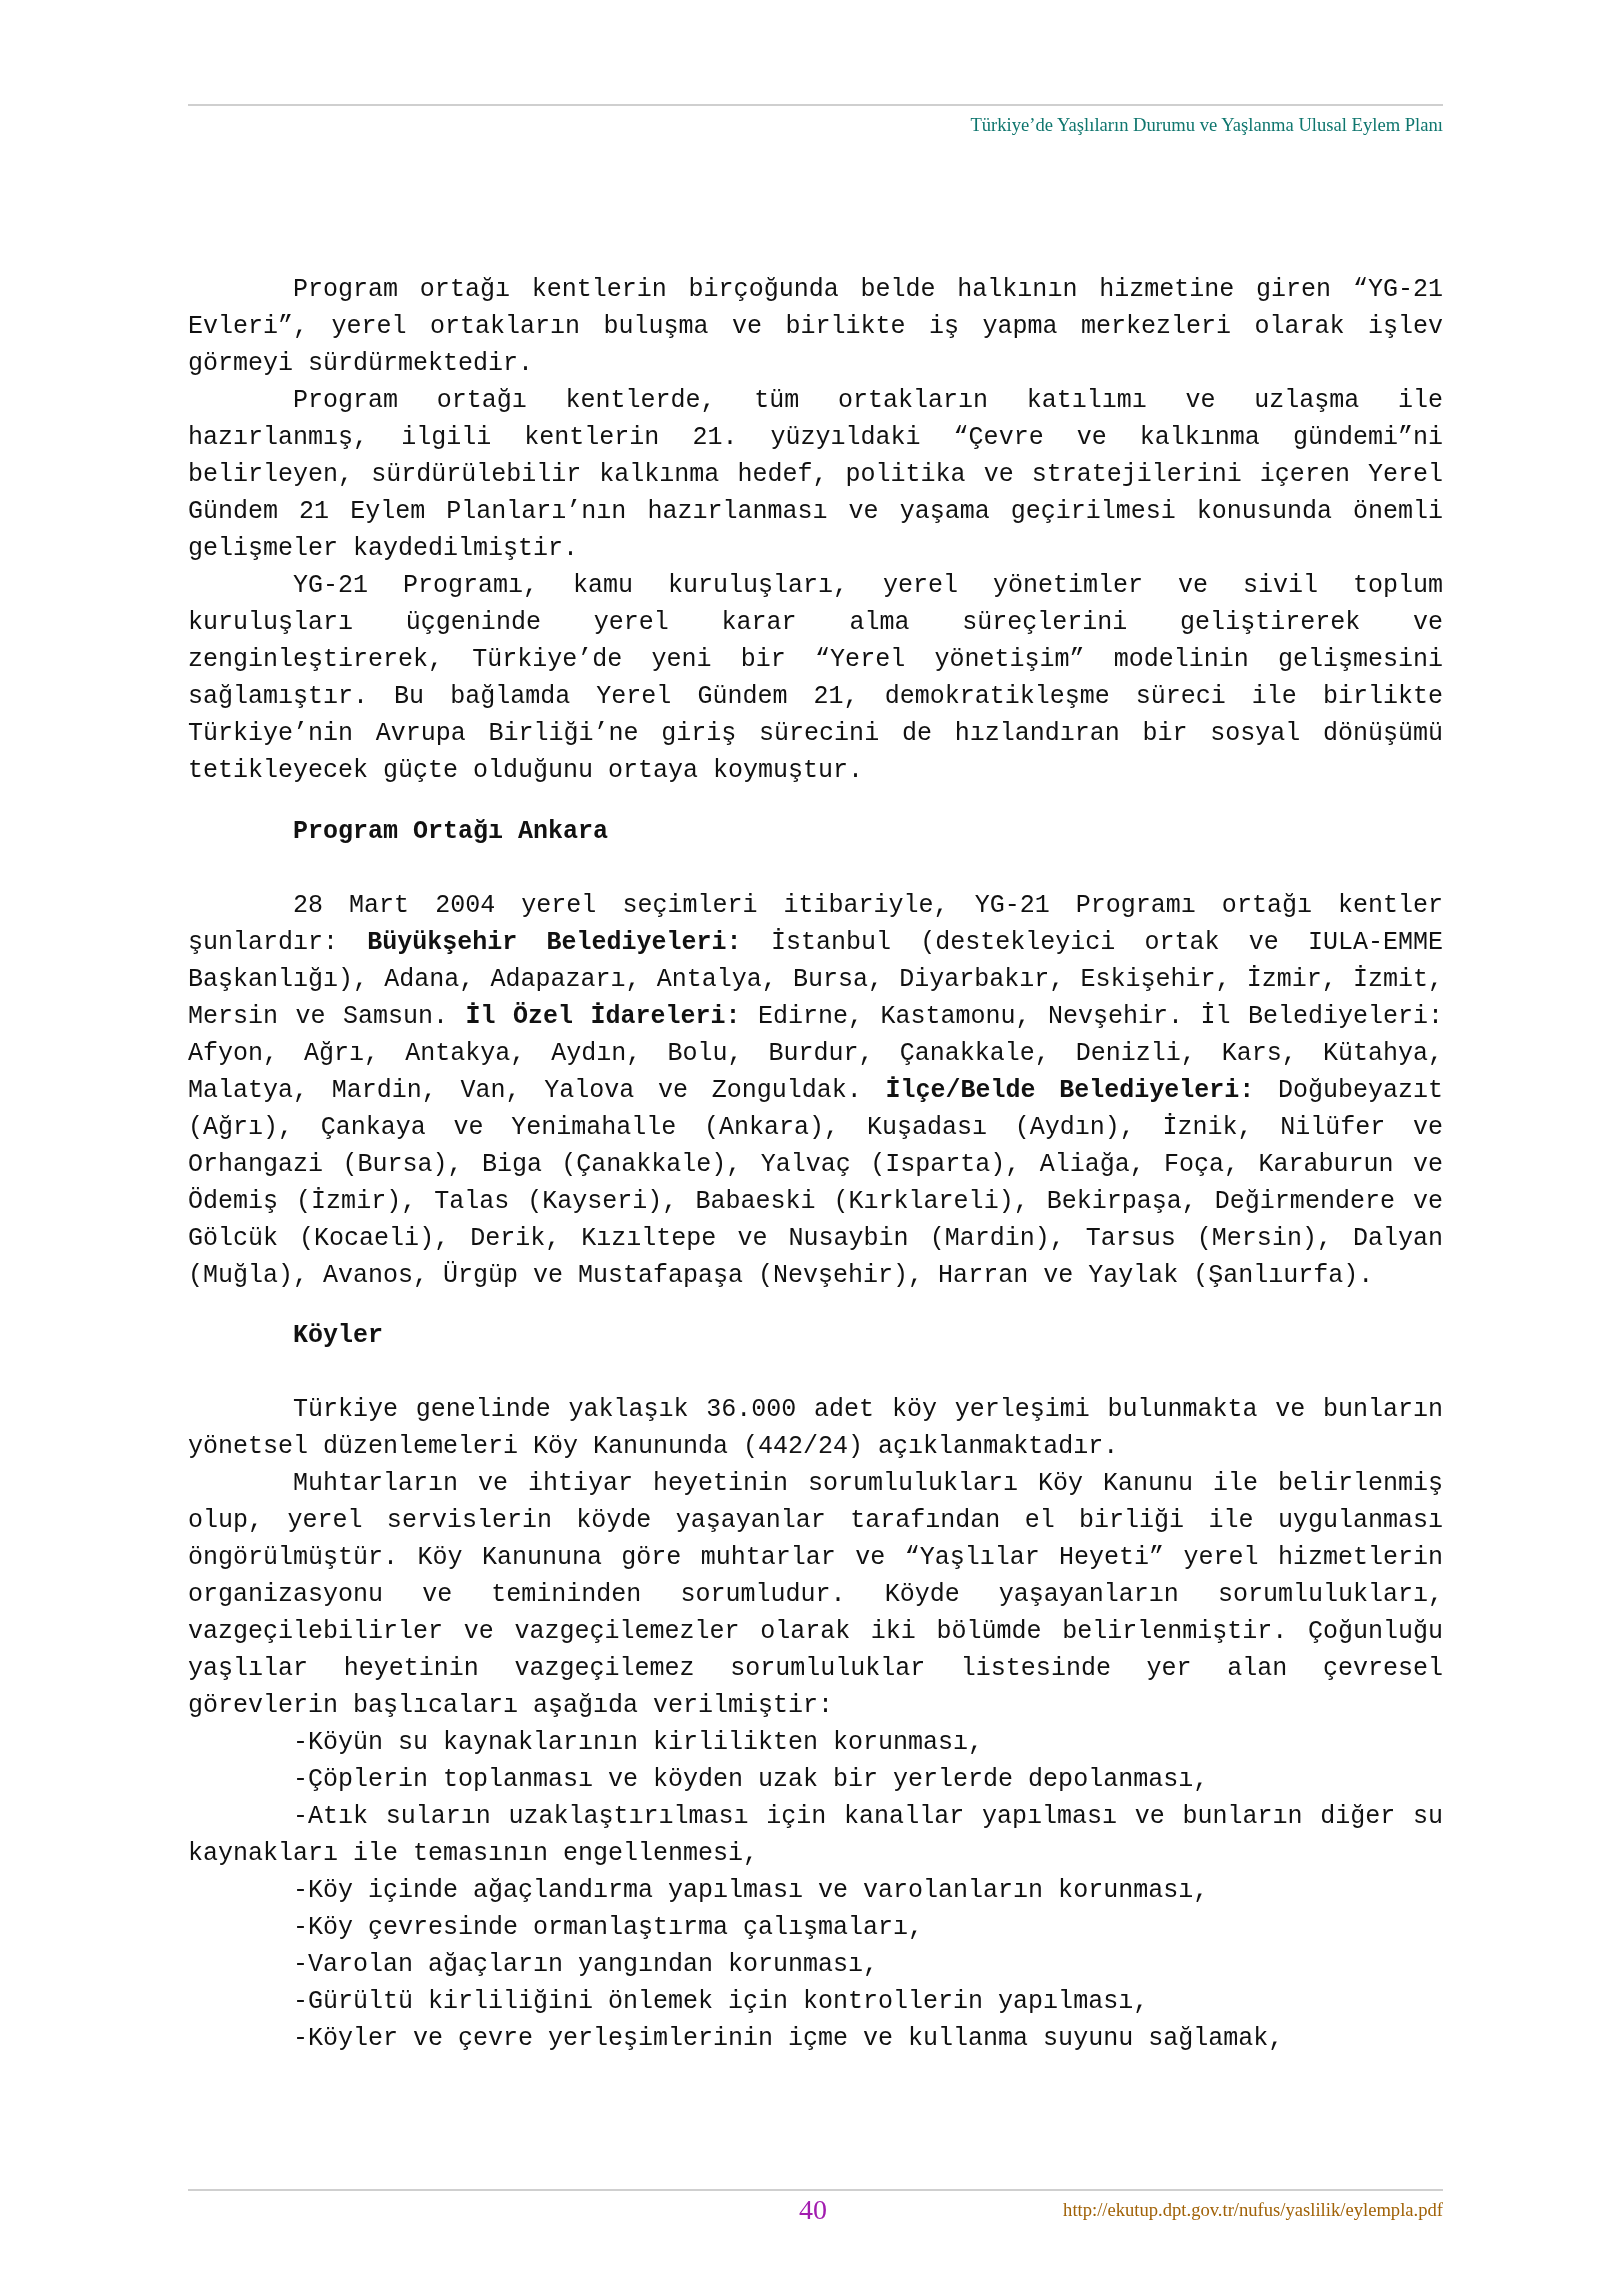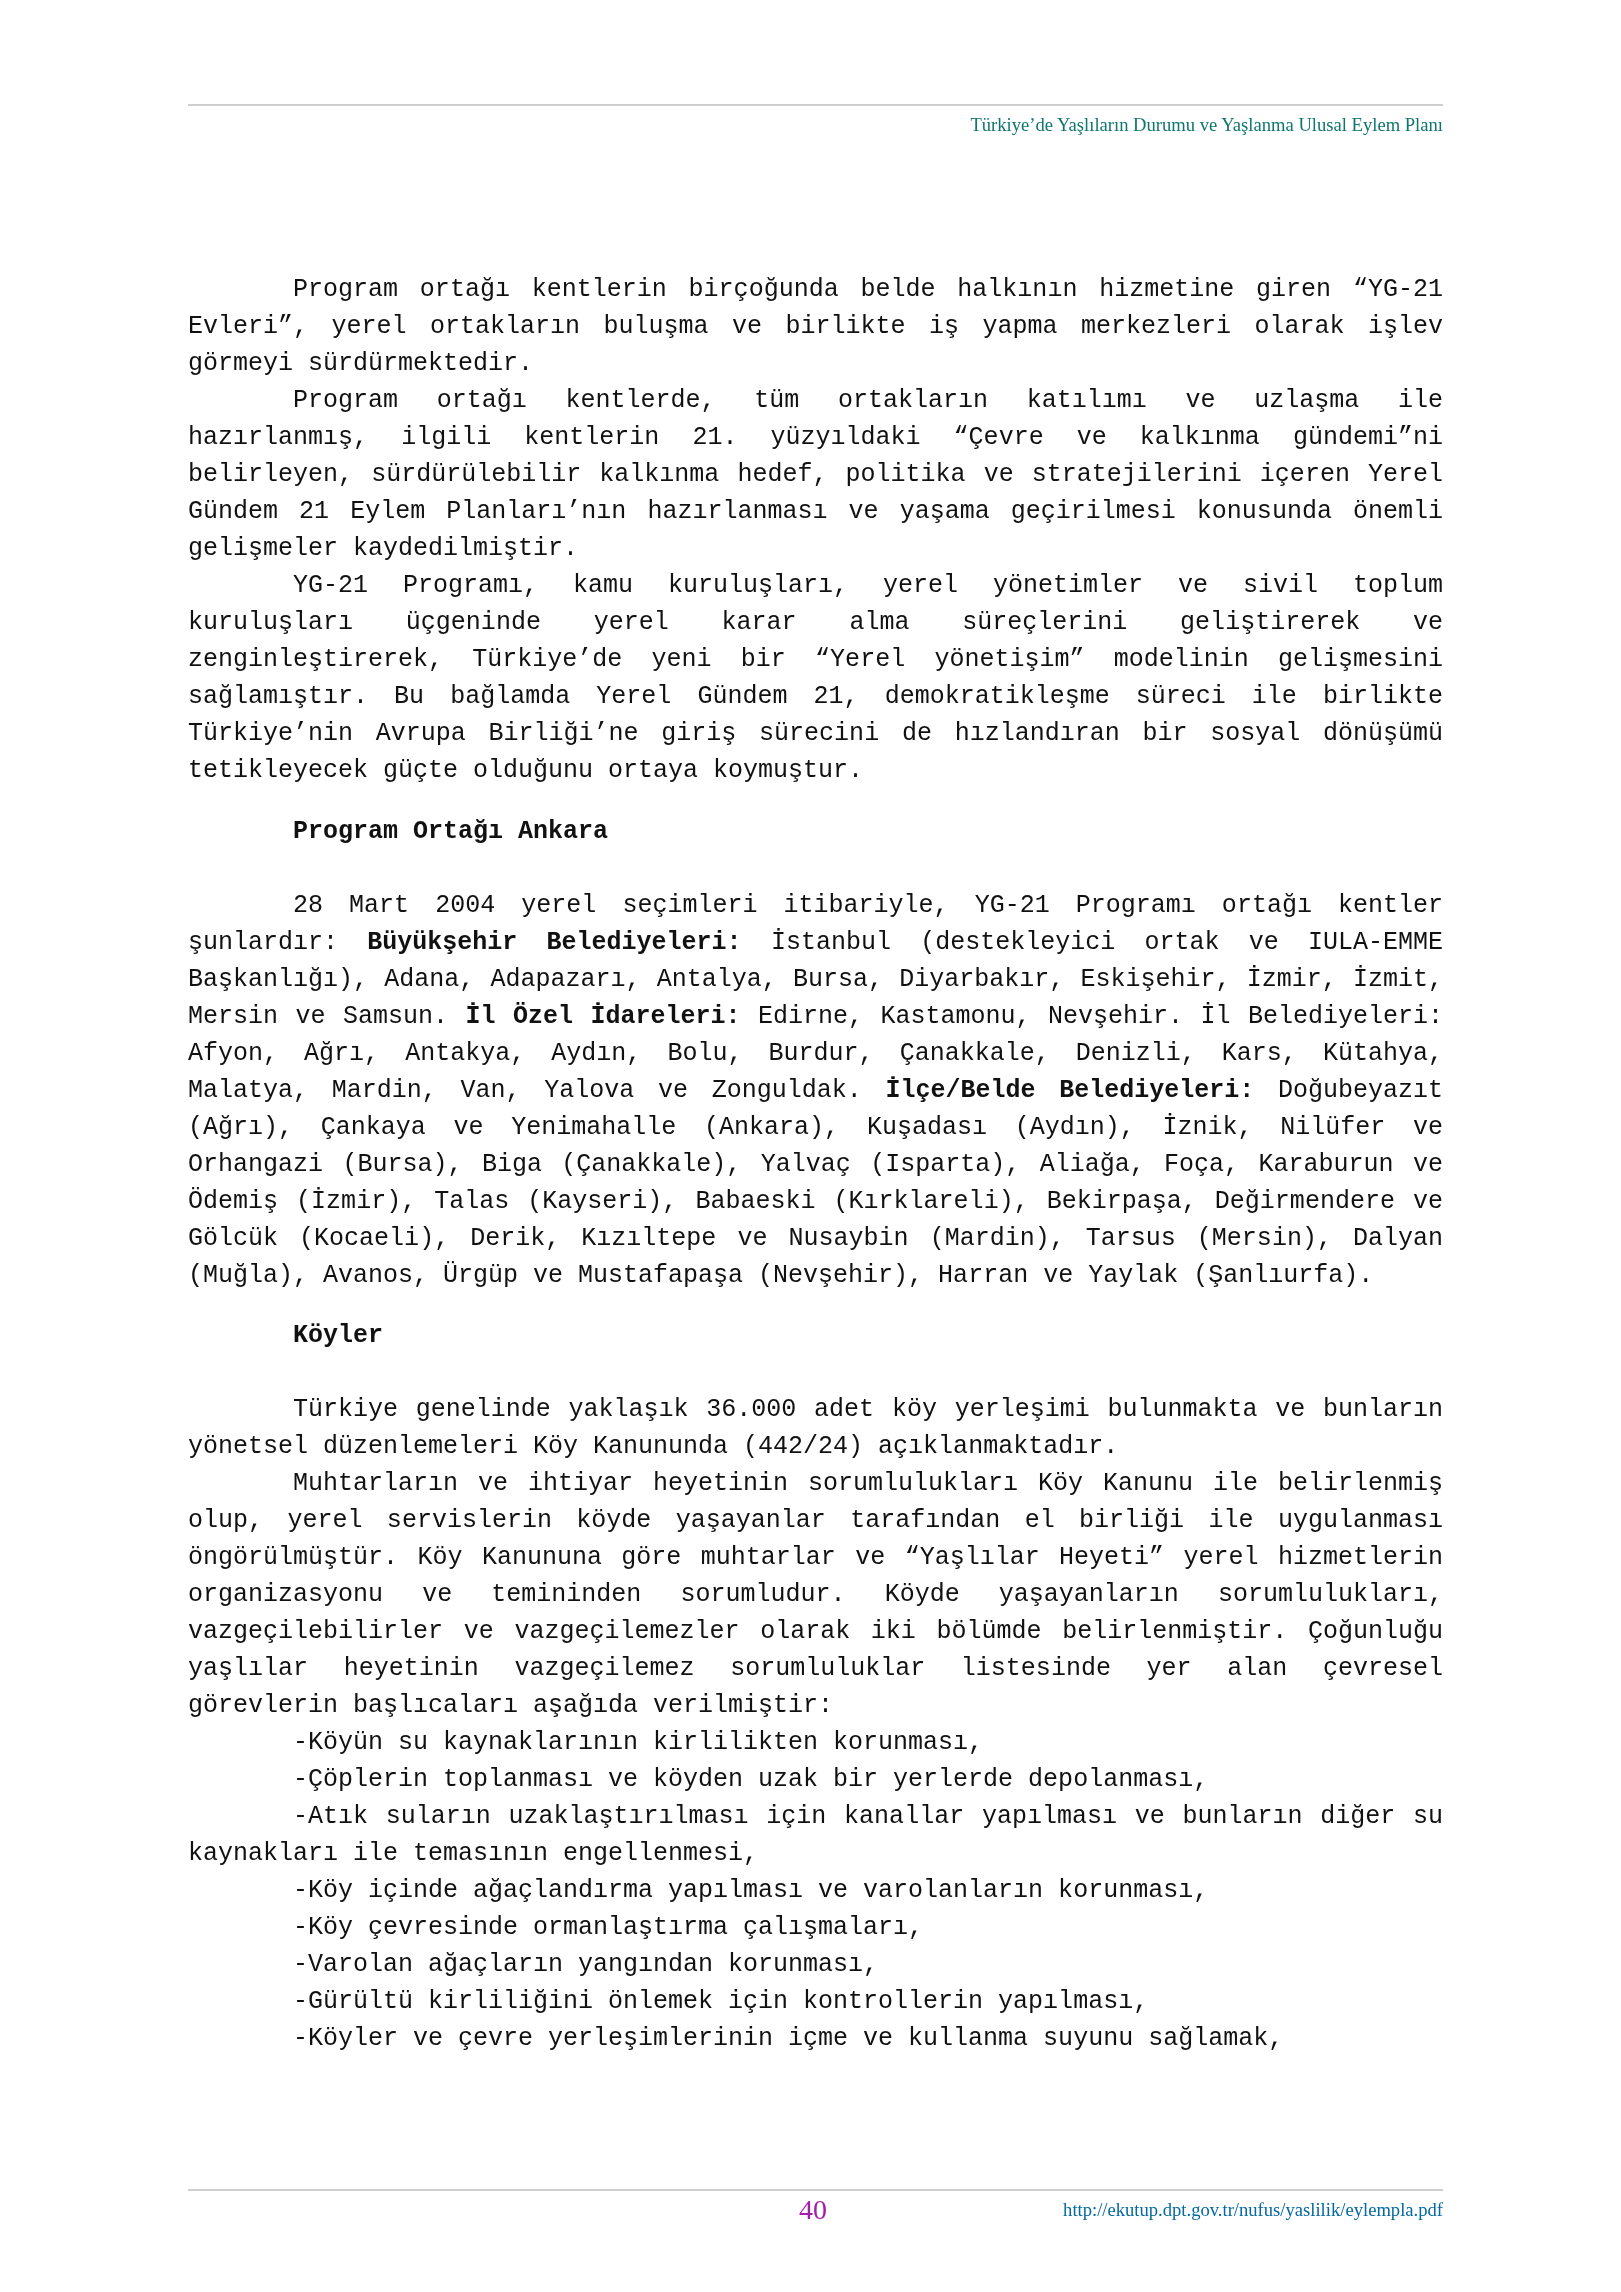--- a/index.html
+++ b/index.html
@@ -10,21 +10,21 @@
     .content p { margin: 0; text-align: justify; text-align-last: left; }
     .indent { text-indent: 105px; }
     .heading { font-weight: bold; margin: 0; padding-left: 105px; }
     .gap-before-heading { margin-top: 23.5px !important; }
     .gap-after-heading { margin-top: 37px !important; }
     .list-item { padding-left: 105px; }
     .list-item.wrap { padding-left: 0; text-indent: 105px; }
     .b { font-weight: bold; }
     .footer-rule { position: absolute; left: 188px; width: 1255px; top: 2189px; height: 2px; background: #cfcfcf; }
     .page-number { position: absolute; left: 799px; top: 2194px; font-size: 28px; color: #a21caf; }
-    .footer-url { position: absolute; right: 178px; top: 2199px; font-size: 18.6px; color: #0369a1; }
+    .footer-url { position: absolute; right: 178px; top: 2199px; font-size: 18.6px; color: #a16207; }
   </style>
 </head>
 <body>
 
 <div class="header-title">Türkiye’de Yaşlıların Durumu ve Yaşlanma Ulusal Eylem Planı</div>
 <div class="header-rule"></div>
 
 <div class="content">
   <p class="indent">Program ortağı kentlerin birçoğunda belde halkının hizmetine giren “YG-21 Evleri”, yerel ortakların buluşma ve birlikte iş yapma merkezleri olarak işlev görmeyi sürdürmektedir.</p>
   <p class="indent">Program ortağı kentlerde, tüm ortakların katılımı ve uzlaşma ile hazırlanmış, ilgili kentlerin 21. yüzyıldaki “Çevre ve kalkınma gündemi”ni belirleyen, sürdürülebilir kalkınma hedef, politika ve stratejilerini içeren Yerel Gündem 21 Eylem Planları’nın hazırlanması ve yaşama geçirilmesi konusunda önemli gelişmeler kaydedilmiştir.</p>

